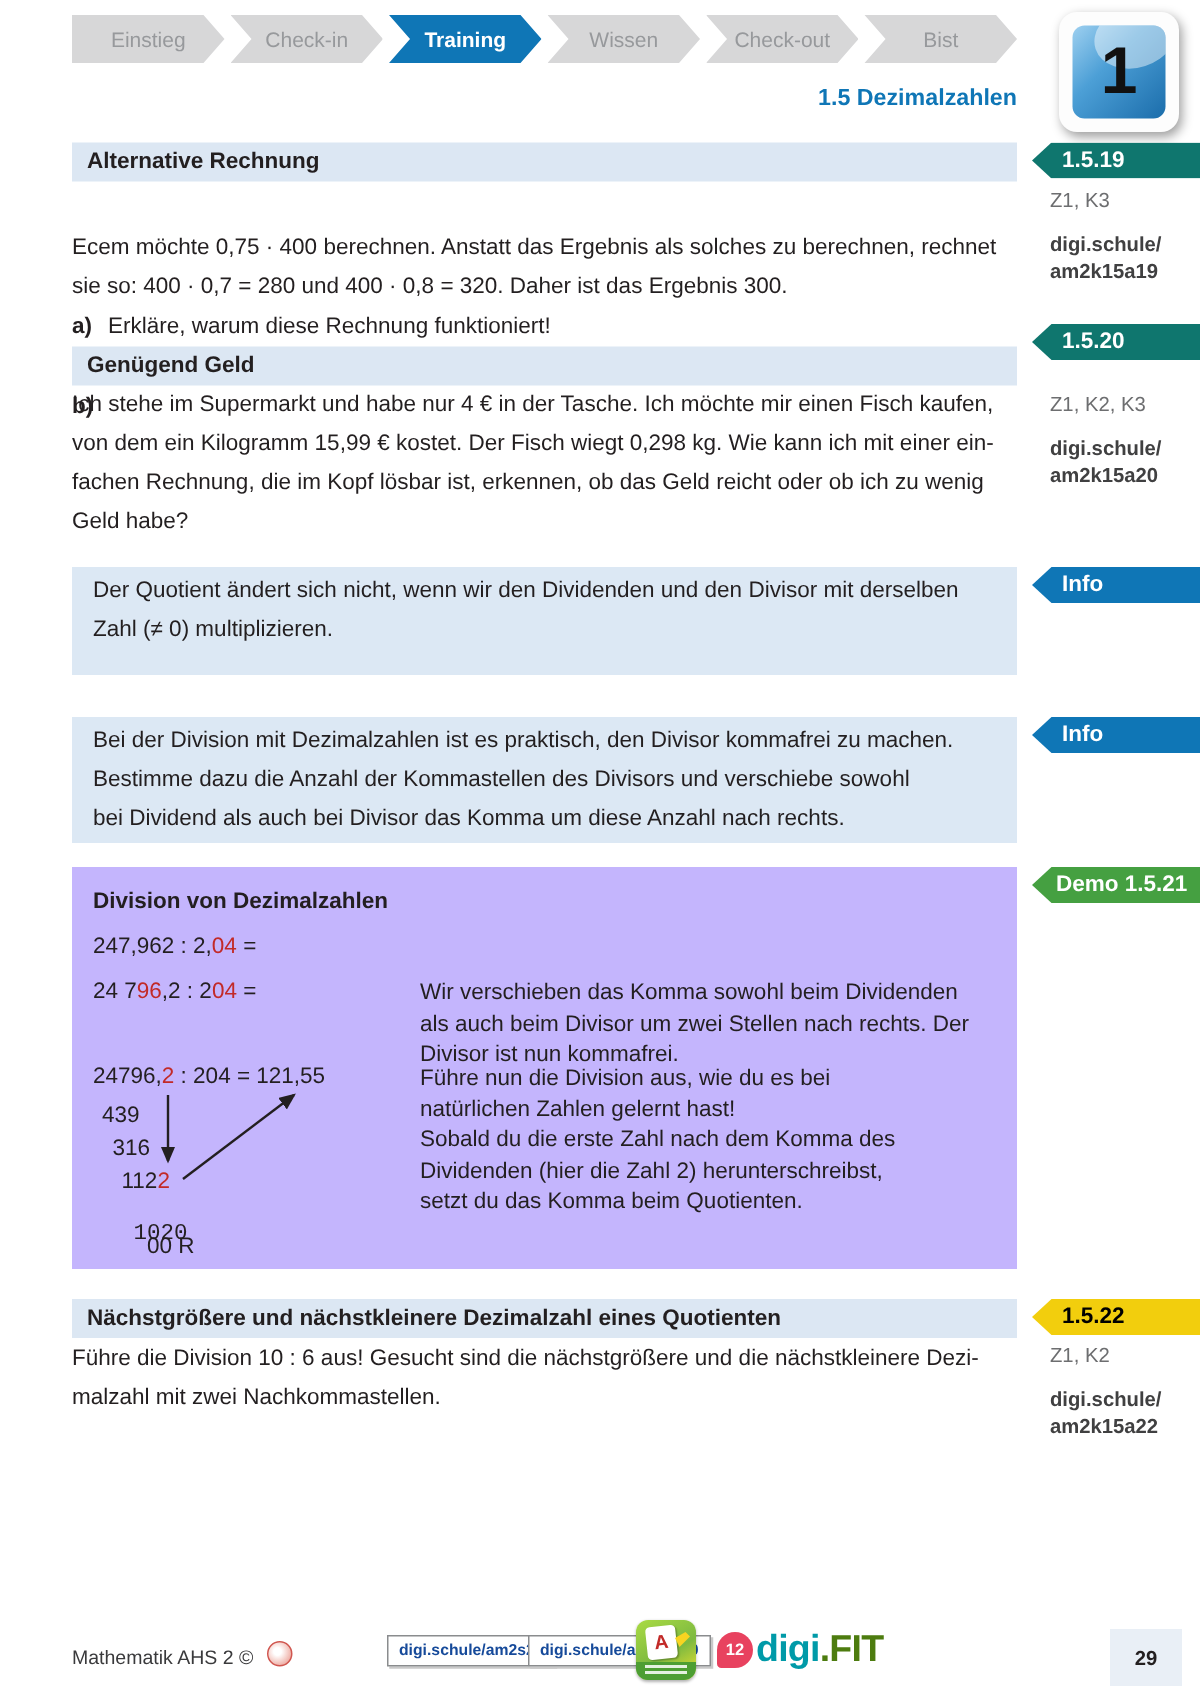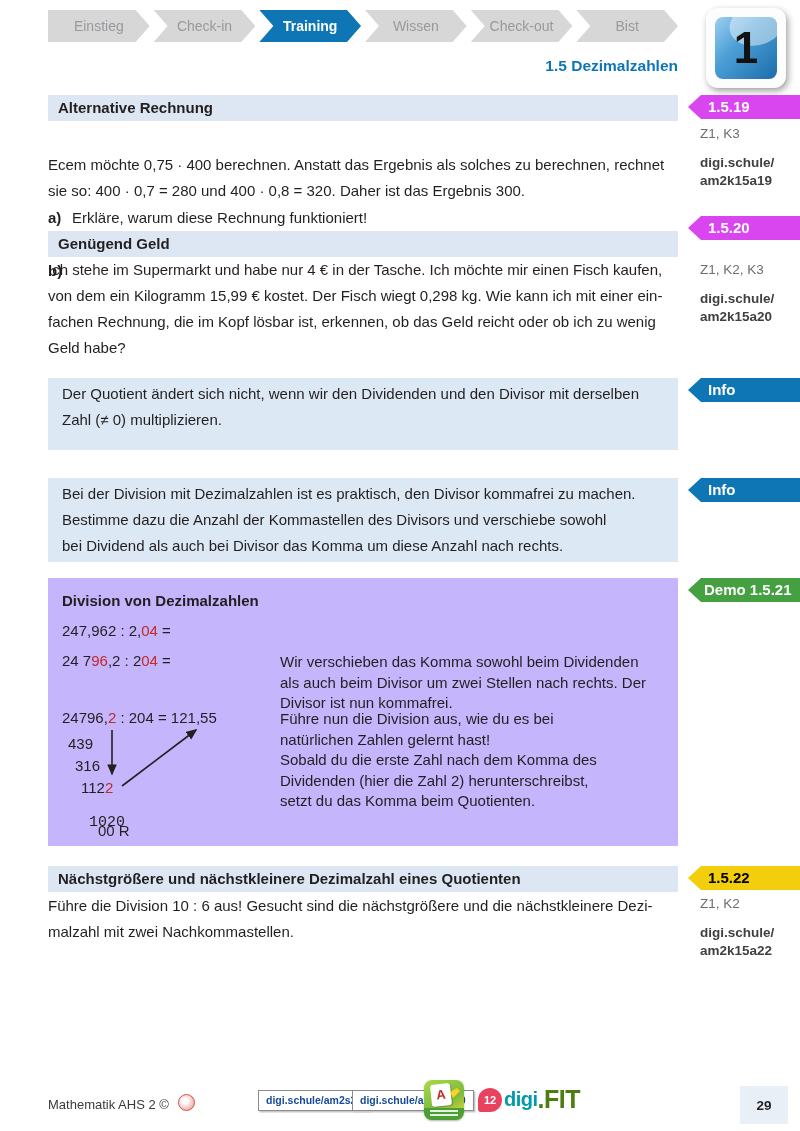--- a/index.html
+++ b/index.html
@@ -42,21 +42,21 @@
   .math-line { position:absolute; left:14px; font-size:15px; }
   .demo-note { position:absolute; left:232px; width:390px; font-size:15px; line-height:20.5px; white-space:pre-line; }
   .red { color:#c22a28; }
   .work-row { position:absolute; font-size:15px; }
   .arrows { position:absolute; left:0; top:0; pointer-events:none; }
 
   
   .m-badge { position:absolute; left:688px; right:0; width:112px; height:24px; line-height:24px;
              padding-left:20px; font-size:15px; font-weight:700; color:#fff;
              clip-path: polygon(13px 0, 100% 0, 100% 100%, 13px 100%, 0 50%); }
-  .m-badge.black  { background:#d946ef; }
+  .m-badge.black  { background:#0f766e; }
   .m-badge.blue   { background:#0f76b6; }
   .m-badge.green  { background:#45a041; padding-left:16px; }
   .m-badge.yellow { background:#f2ce0d; color:#000; }
   .m-tags { position:absolute; left:700px; font-size:13.5px; color:#6d6e70; }
   .m-link { position:absolute; left:700px; font-size:13.5px; font-weight:600; color:#404041;
             line-height:18px; white-space:pre-line; }
 
   
   .credit { position:absolute; left:48px; top:1097px; font-size:13px; color:#3a3a3c; }
   .credit-logo { position:absolute; left:178px; top:1094px; width:17px; height:17px; border-radius:50%;
@@ -69,21 +69,21 @@
   .app-icon .card { position:absolute; left:7px; top:4px; width:20px; height:22px; background:#fff; border-radius:3px;
                     transform:rotate(-6deg); box-shadow:1px 1px 1px rgba(0,0,0,.25);
                     font-size:13px; font-weight:700; color:#c22a28; text-align:center; line-height:22px; }
   .app-icon .pencil { position:absolute; right:4px; top:8px; width:10px; height:10px; background:#f7d421;
                     clip-path:polygon(0 40%, 70% 0, 100% 30%, 30% 100%); }
   .app-icon .band { position:absolute; left:0; right:0; bottom:0; height:12px; background:#4d9e33; }
   .app-icon .band i { display:block; height:2px; margin:2px 6px 0 6px; background:rgba(255,255,255,.85); }
   .brand { position:absolute; left:478px; top:1085px; display:flex; align-items:center; }
   .brand .bubble { width:24px; height:24px; border-radius:50% 50% 50% 12%; background:#e8425f; color:#fff;
                    font-size:11px; font-weight:700; display:flex; align-items:center; justify-content:center; }
-  .brand .digi { font-size:20px; font-weight:700; color:#009aa8; margin-left:2px; letter-spacing:-.5px; }
+  .brand .digi { font-size:25px; font-weight:700; color:#009aa8; margin-left:2px; letter-spacing:-.5px; }
   .brand .fit  { font-size:25px; font-weight:700; color:#4d7c0f; letter-spacing:-.5px; }
   .page-num { position:absolute; left:740px; top:1086px; width:48px; height:38px; background:#e9eff6;
               font-size:13.5px; font-weight:700; display:flex; align-items:center; justify-content:center; }
 </style>
 </head>
 <body>
 
 <div class="page">
 
   <div class="breadcrumb">

